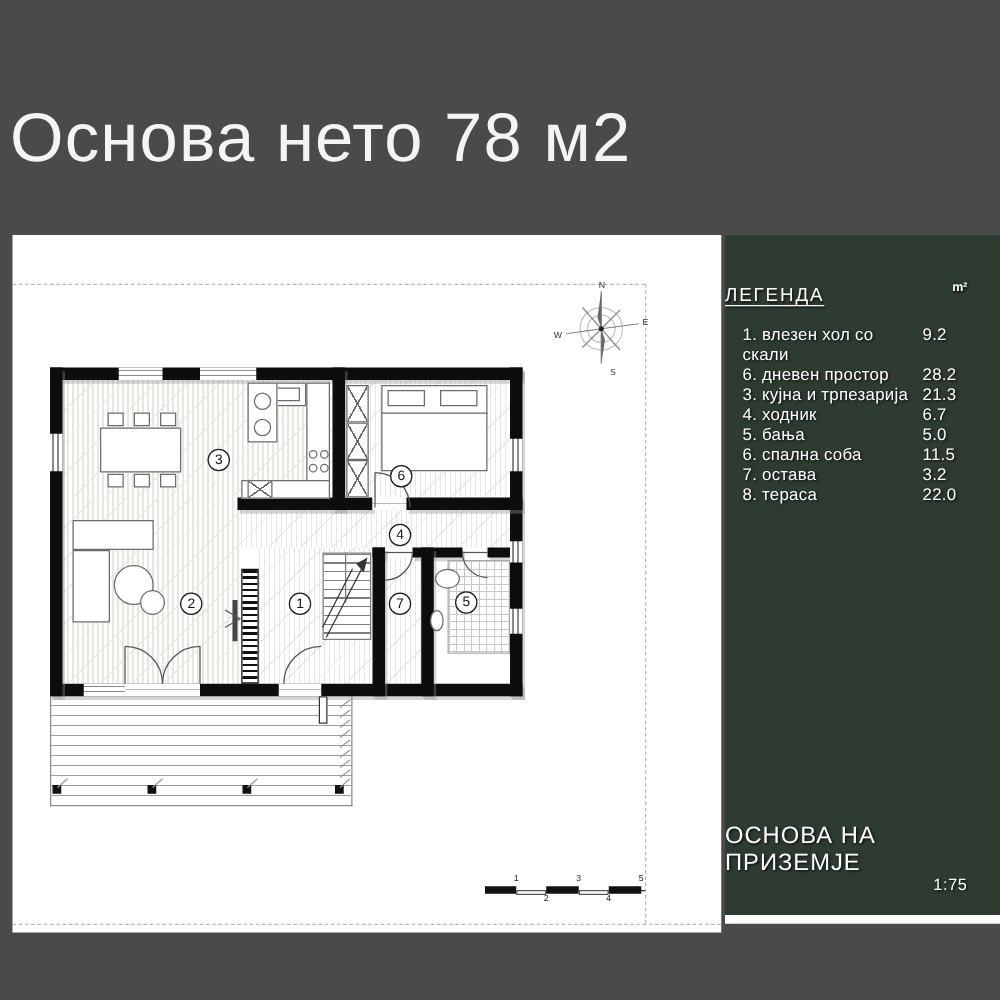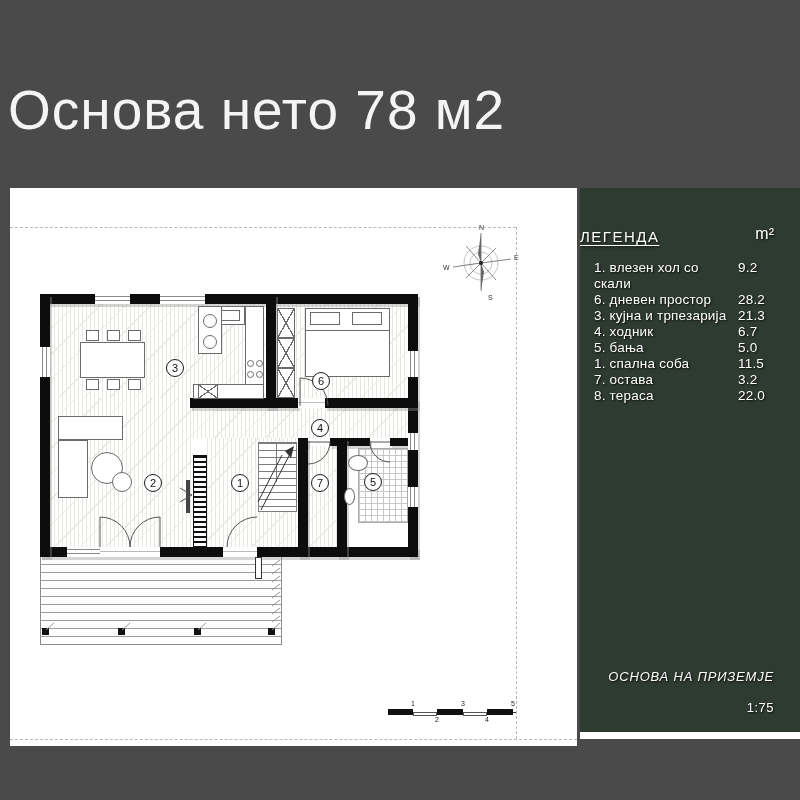--- a/index.html
+++ b/index.html
@@ -34,26 +34,26 @@
       border:1px solid #aaa;background-color:#fff;}
   .stairs{background:repeating-linear-gradient(180deg,#7d7d7d 0 1px,transparent 1px 7px);border:1px solid #7d7d7d;background-color:#fff;}
   .stripes{background:repeating-linear-gradient(180deg,#111 0 2px,#fff 2px 5px);border:1px solid #111;}
   .deck{background:repeating-linear-gradient(180deg,transparent 0 7px,#9c9c9c 7px 8px);border:1px solid #8b8b8b;border-top:none;background-color:#fff;}
   .post{background:#111;}
   .marker{width:18px;height:18px;border:1.5px solid #1c1c1c;border-radius:50%;background:#fff;
           display:flex;align-items:center;justify-content:center;font-size:11px;color:#111;}
   
   .leg-text{color:#fff;text-shadow:1px 1px 2px rgba(0,0,0,.85);}
   #legend-heading{left:0;top:40px;font-size:15px;letter-spacing:1.5px;text-decoration:underline;text-underline-offset:3px;}
-  #legend-unit{right:26px;top:37px;font-size:16px;}
+  #legend-unit{right:26px;top:37px;font-size:10px;font-weight:bold;}
   #legend-items{left:14px;right:26px;top:72px;}
   .leg-row{display:flex;font-size:13.5px;line-height:16px;letter-spacing:.2px;}
   .leg-label{flex:1;text-align:left;}
   .leg-area{width:36px;}
-  #drawing-name{right:26px;bottom:48px;font-size:13px;letter-spacing:.8px;font-style:italic;}
+  #drawing-name{right:26px;bottom:30px;font-size:19px;letter-spacing:.8px;}
   #drawing-scale{right:26px;bottom:17px;font-size:13px;letter-spacing:.5px;text-align:right;}
   
   .sb-num{position:absolute;font-size:7px;color:#222;transform:translateX(-50%);}
   .sb-black{background:#111;}
   .sb-white{background:#fff;border:1px solid #555;}
 </style>
 </head>
 <body>
 
 <div id="page">
@@ -287,21 +287,21 @@
       </div>
       <div class="leg-row leg-text">
         <span class="leg-label">4. ходник</span>
         <span class="leg-area">6.7</span>
       </div>
       <div class="leg-row leg-text">
         <span class="leg-label">5. бања</span>
         <span class="leg-area">5.0</span>
       </div>
       <div class="leg-row leg-text">
-        <span class="leg-label">1. спална соба</span>
+        <span class="leg-label">6. спална соба</span>
         <span class="leg-area">11.5</span>
       </div>
       <div class="leg-row leg-text">
         <span class="leg-label">7. остава</span>
         <span class="leg-area">3.2</span>
       </div>
       <div class="leg-row leg-text">
         <span class="leg-label">8. тераса</span>
         <span class="leg-area">22.0</span>
       </div>

